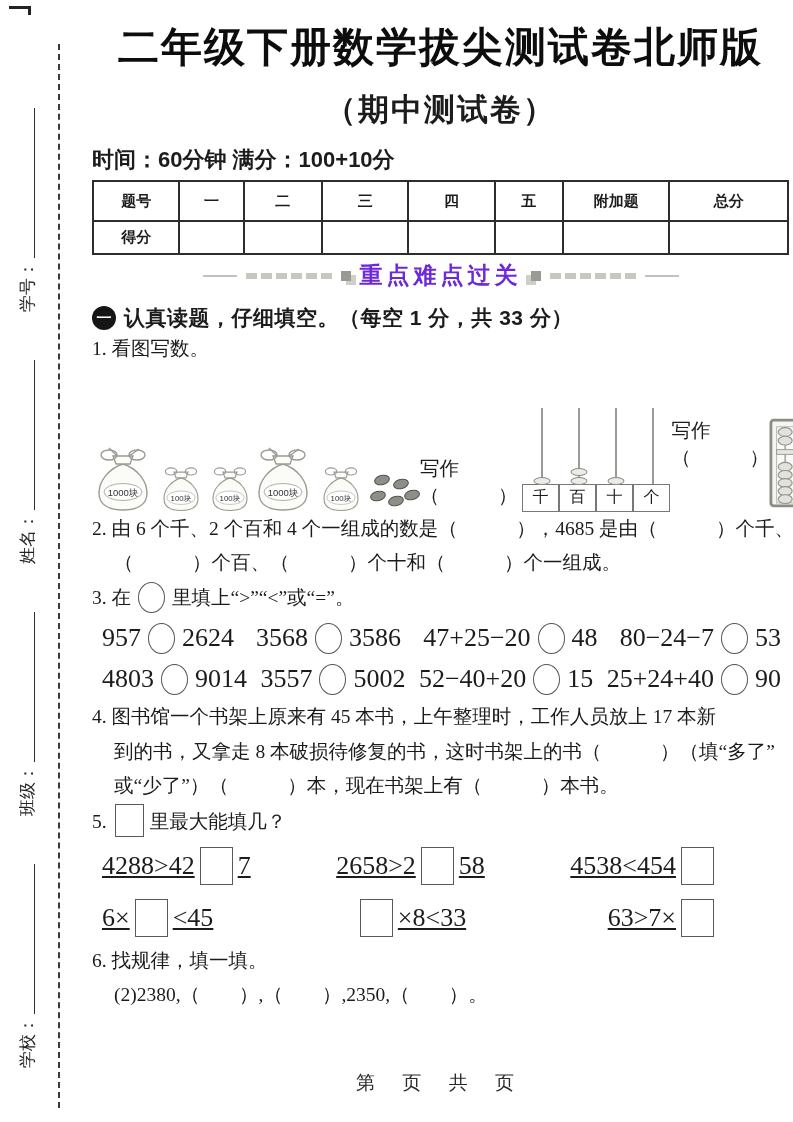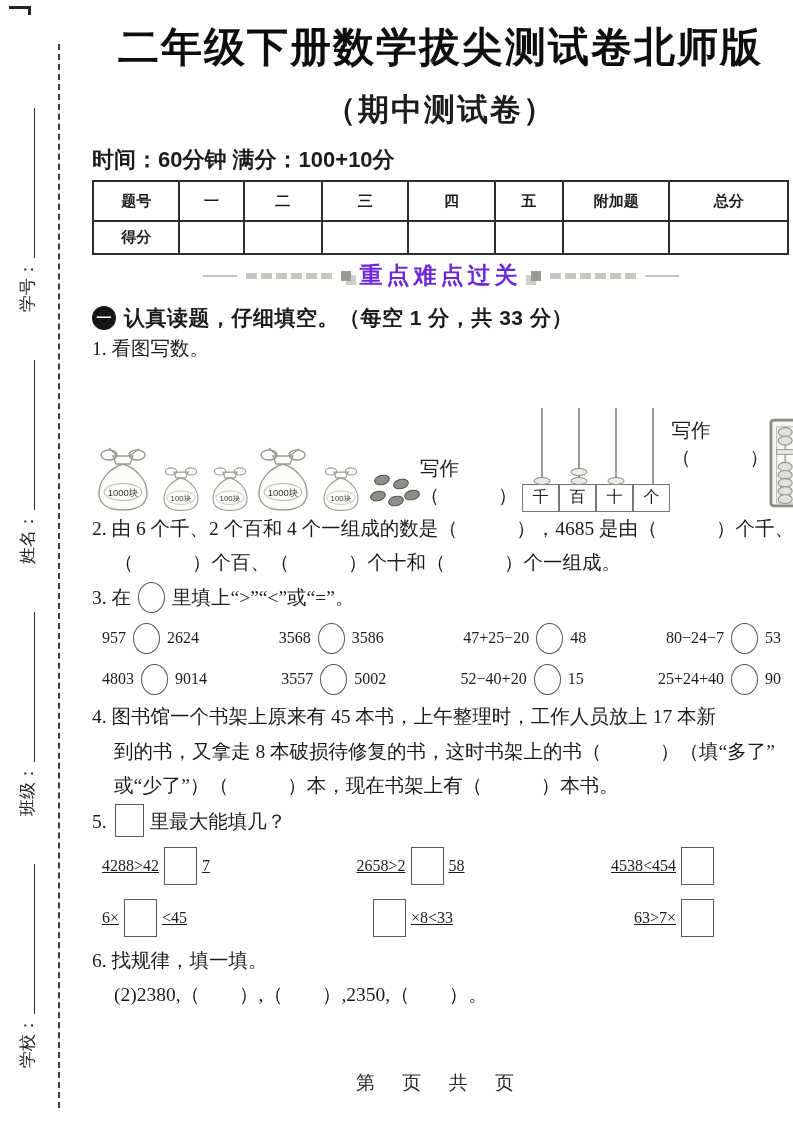--- a/index.html
+++ b/index.html
@@ -37,21 +37,21 @@
   .banner-text { font-size:23px; font-weight:800; letter-spacing:4px; color:#6d28d9; }
 
   .sec-header { display:flex; align-items:center; gap:8px; margin-top:13px; }
   .sec-badge { width:24px; height:24px; border-radius:50%; background:#151515; color:#fff;
     display:flex; align-items:center; justify-content:center; font-size:15px; font-weight:700; flex:0 0 auto; }
   .sec-title { font-size:21px; font-weight:700; letter-spacing:0.5px; }
 
   .qtext { font-family:"Liberation Serif", serif; font-size:19.5px; line-height:1.78;
     white-space:nowrap; color:#1b1b1b; }
   .indent { padding-left:22px; }
-  .num { font-family:"Liberation Serif", serif; font-size:16px; }
+  .num { font-family:"Liberation Serif", serif; font-size:26px; }
 
   
   .figures { display:flex; justify-content:space-between; align-items:flex-end; margin-top:4px; padding-right:6px; }
   .fig-col { display:flex; flex-direction:row; justify-content:flex-end; }
   .fig-caption { font-family:"Liberation Serif", serif; font-size:19.5px; margin-top:9px; }
   .bags-row { display:flex; align-items:flex-end; gap:5px; }
   .bags-row + .bags-row { margin-top:-2px; }
 
   .counter-cols { display:flex; margin-left:6px; }
   .counter-col { width:37px; }

